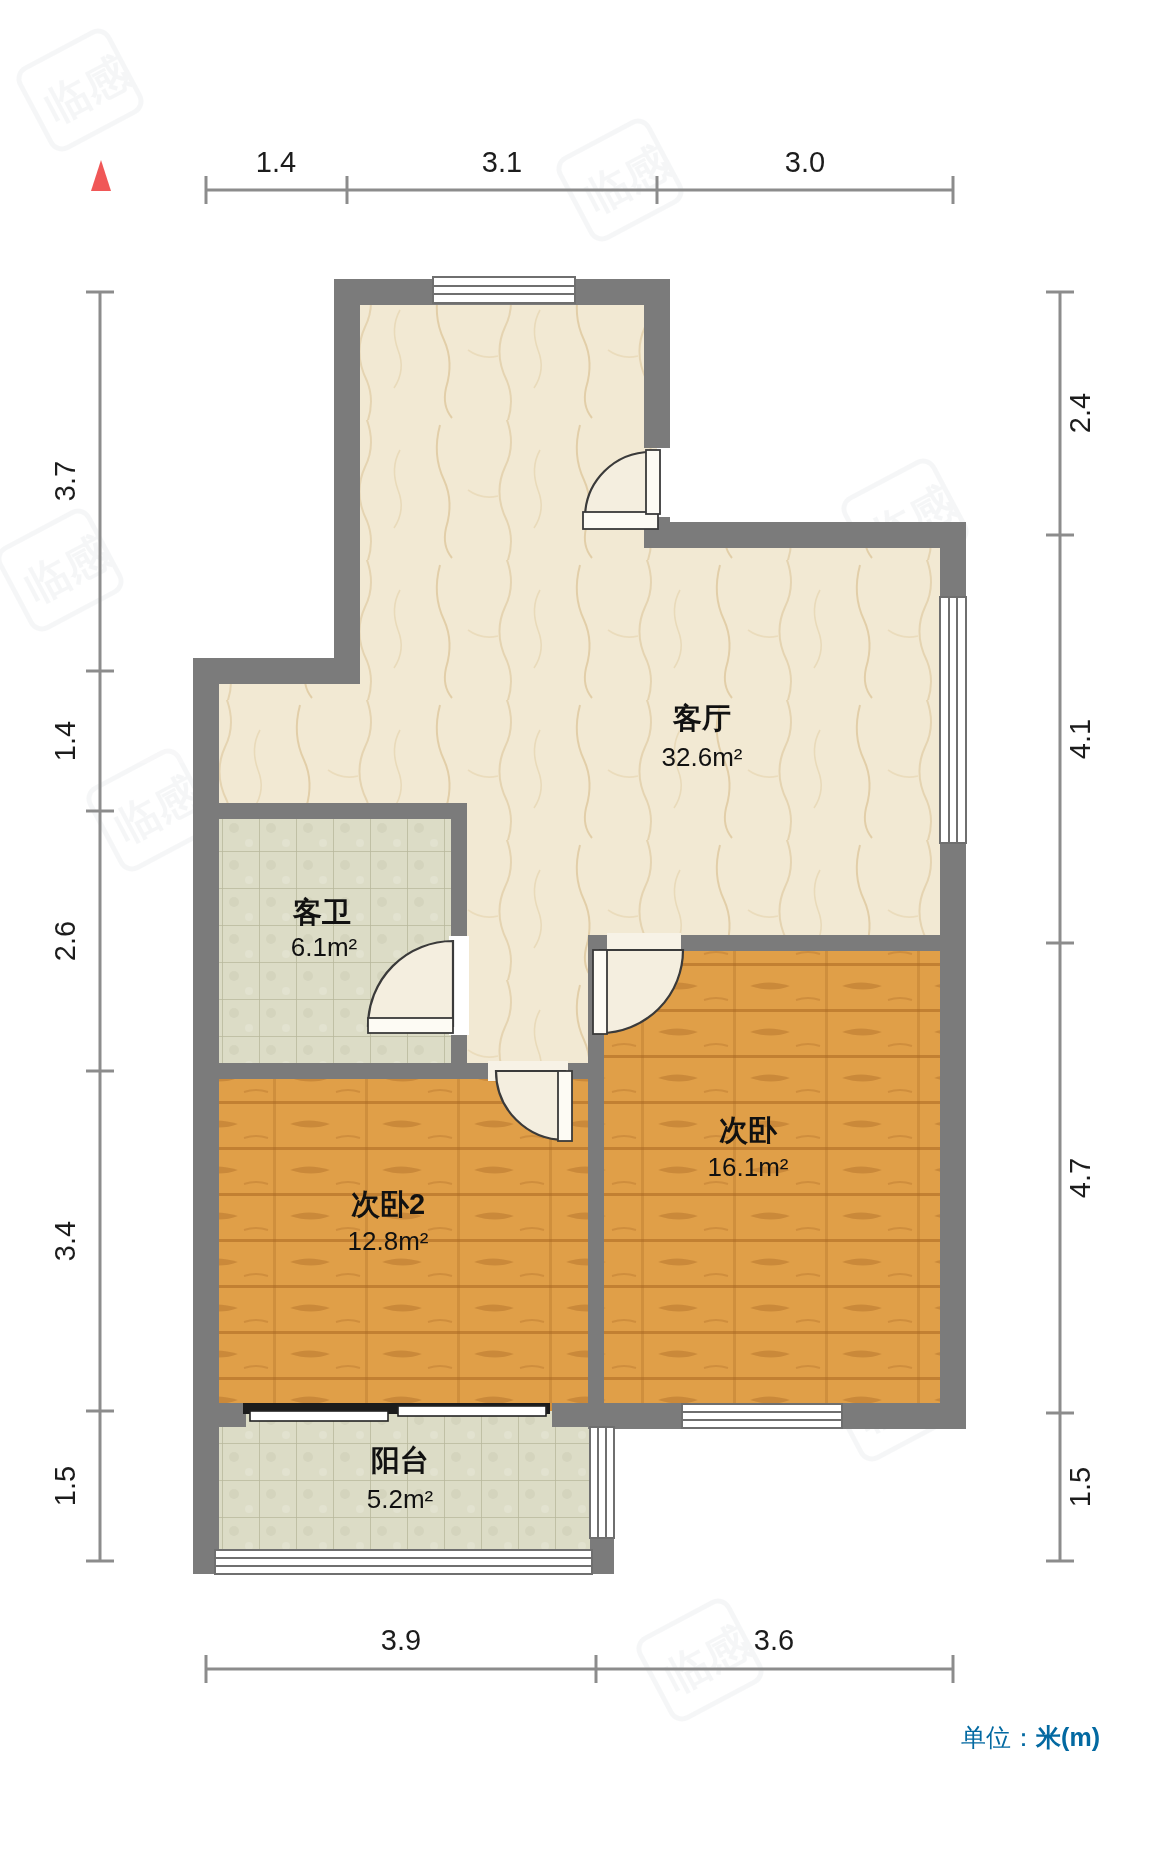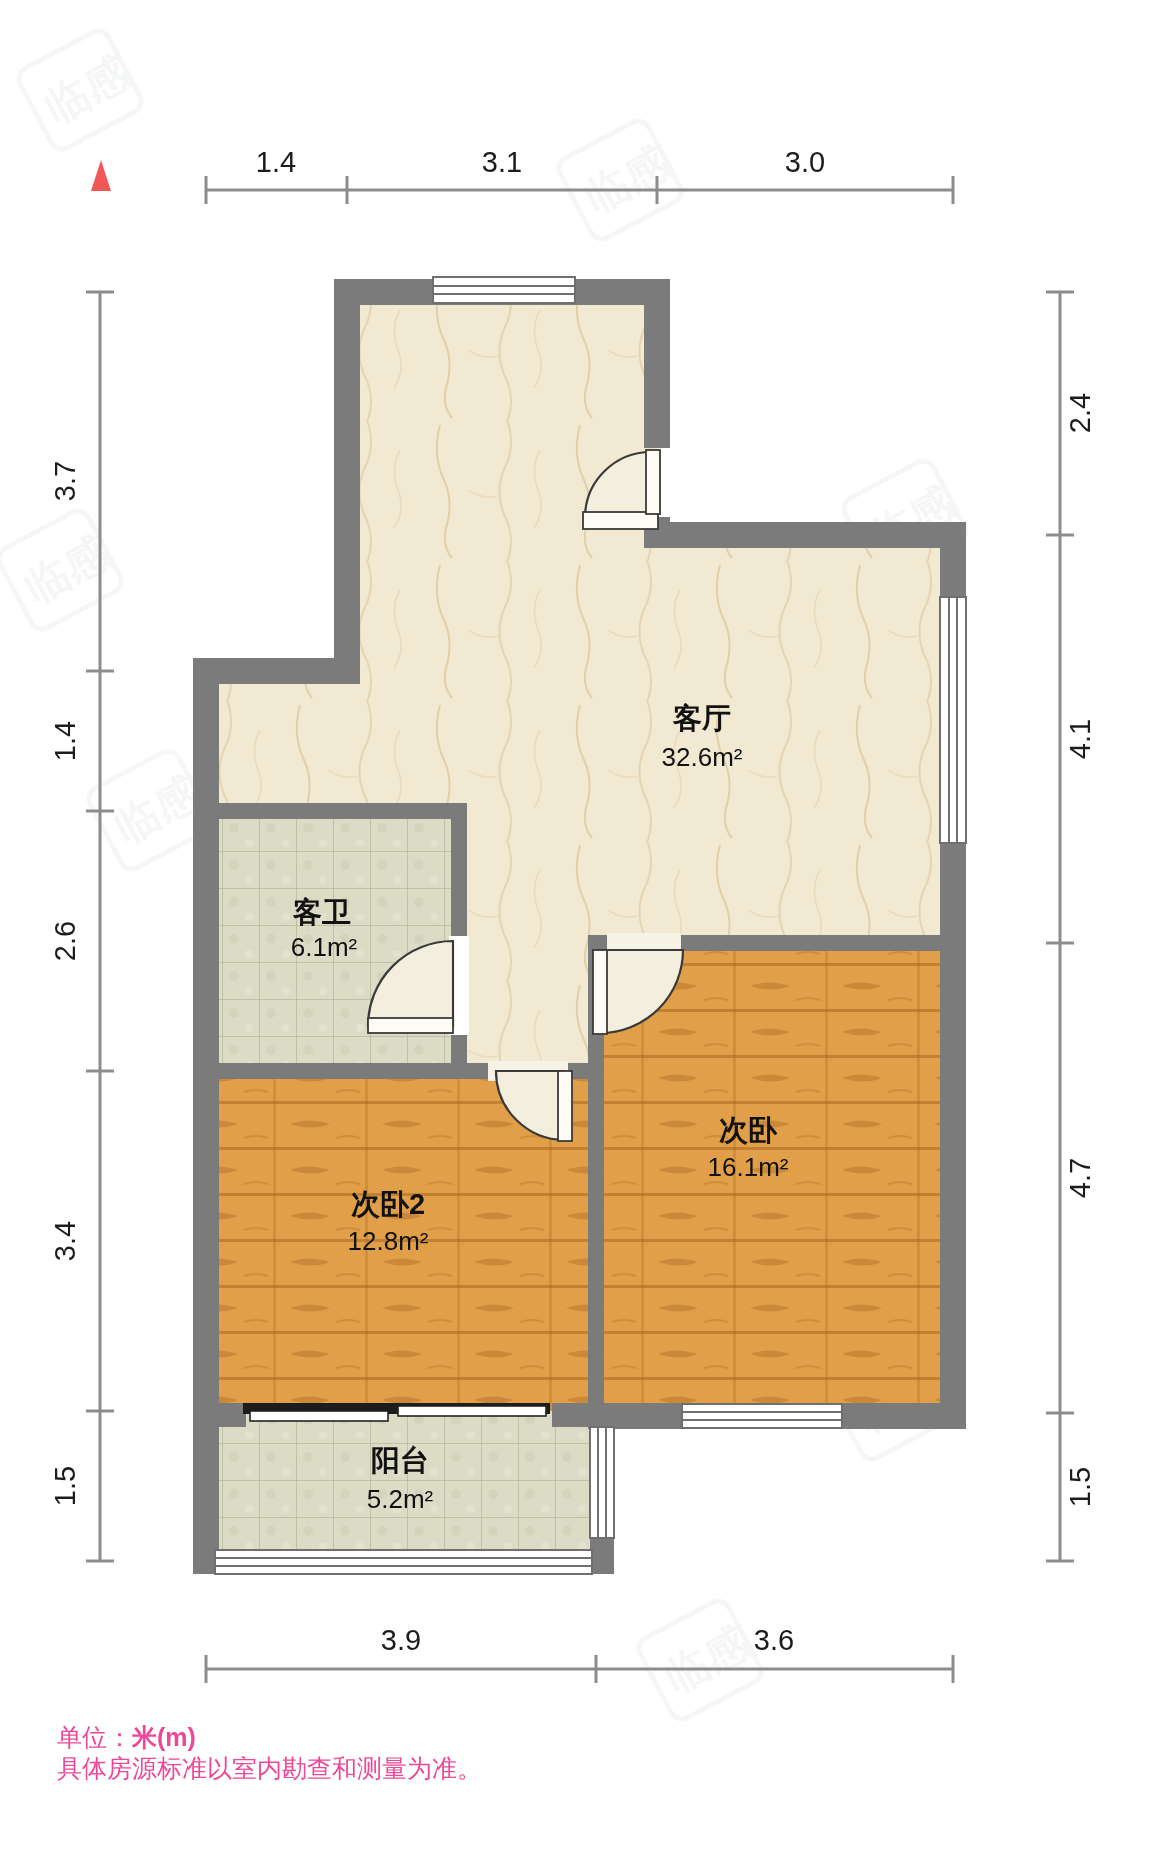--- a/index.html
+++ b/index.html
@@ -5,22 +5,22 @@
   html,body{margin:0;padding:0;background:#ffffff;}
   #stage{
     position:relative;width:1160px;height:1857px;background:#ffffff;overflow:hidden;
     font-family:"Liberation Sans", sans-serif;
   }
   svg text{font-family:"Liberation Sans", sans-serif;}
   .dim-text{font-size:29px;fill:#1c1c1c;}
   .room-name{font-size:29px;font-weight:bold;fill:#111111;}
   .room-area{font-size:26px;fill:#111111;}
   #footer{
-    position:absolute;left:57px;top:1722px;width:1060px;
-    font-size:25px;line-height:31px;color:#ec4899;
+    position:absolute;left:40px;top:1722px;width:1060px;
+    font-size:25px;line-height:31px;color:#0369a1;text-align:right;
   }
   #footer .bold{font-weight:bold;}
   .wm{opacity:0.05;}
 </style>
 </head>
 <body>
 
 <div id="stage">
 <svg width="1160" height="1857" viewBox="0 0 1160 1857">
   <defs>
@@ -241,15 +241,14 @@
     <text class="room-area" x="388" y="1250">12.8m²</text>
 
     <text class="room-name" x="400" y="1470">阳台</text>
     <text class="room-area" x="400" y="1508">5.2m²</text>
   </g>
 </svg>
 
   
   <div id="footer">
     <div><span>单位：</span><span class="bold">米(m)</span></div>
-    <div>具体房源标准以室内勘查和测量为准。</div>
   </div>
 </div>
 
 </body></html>

